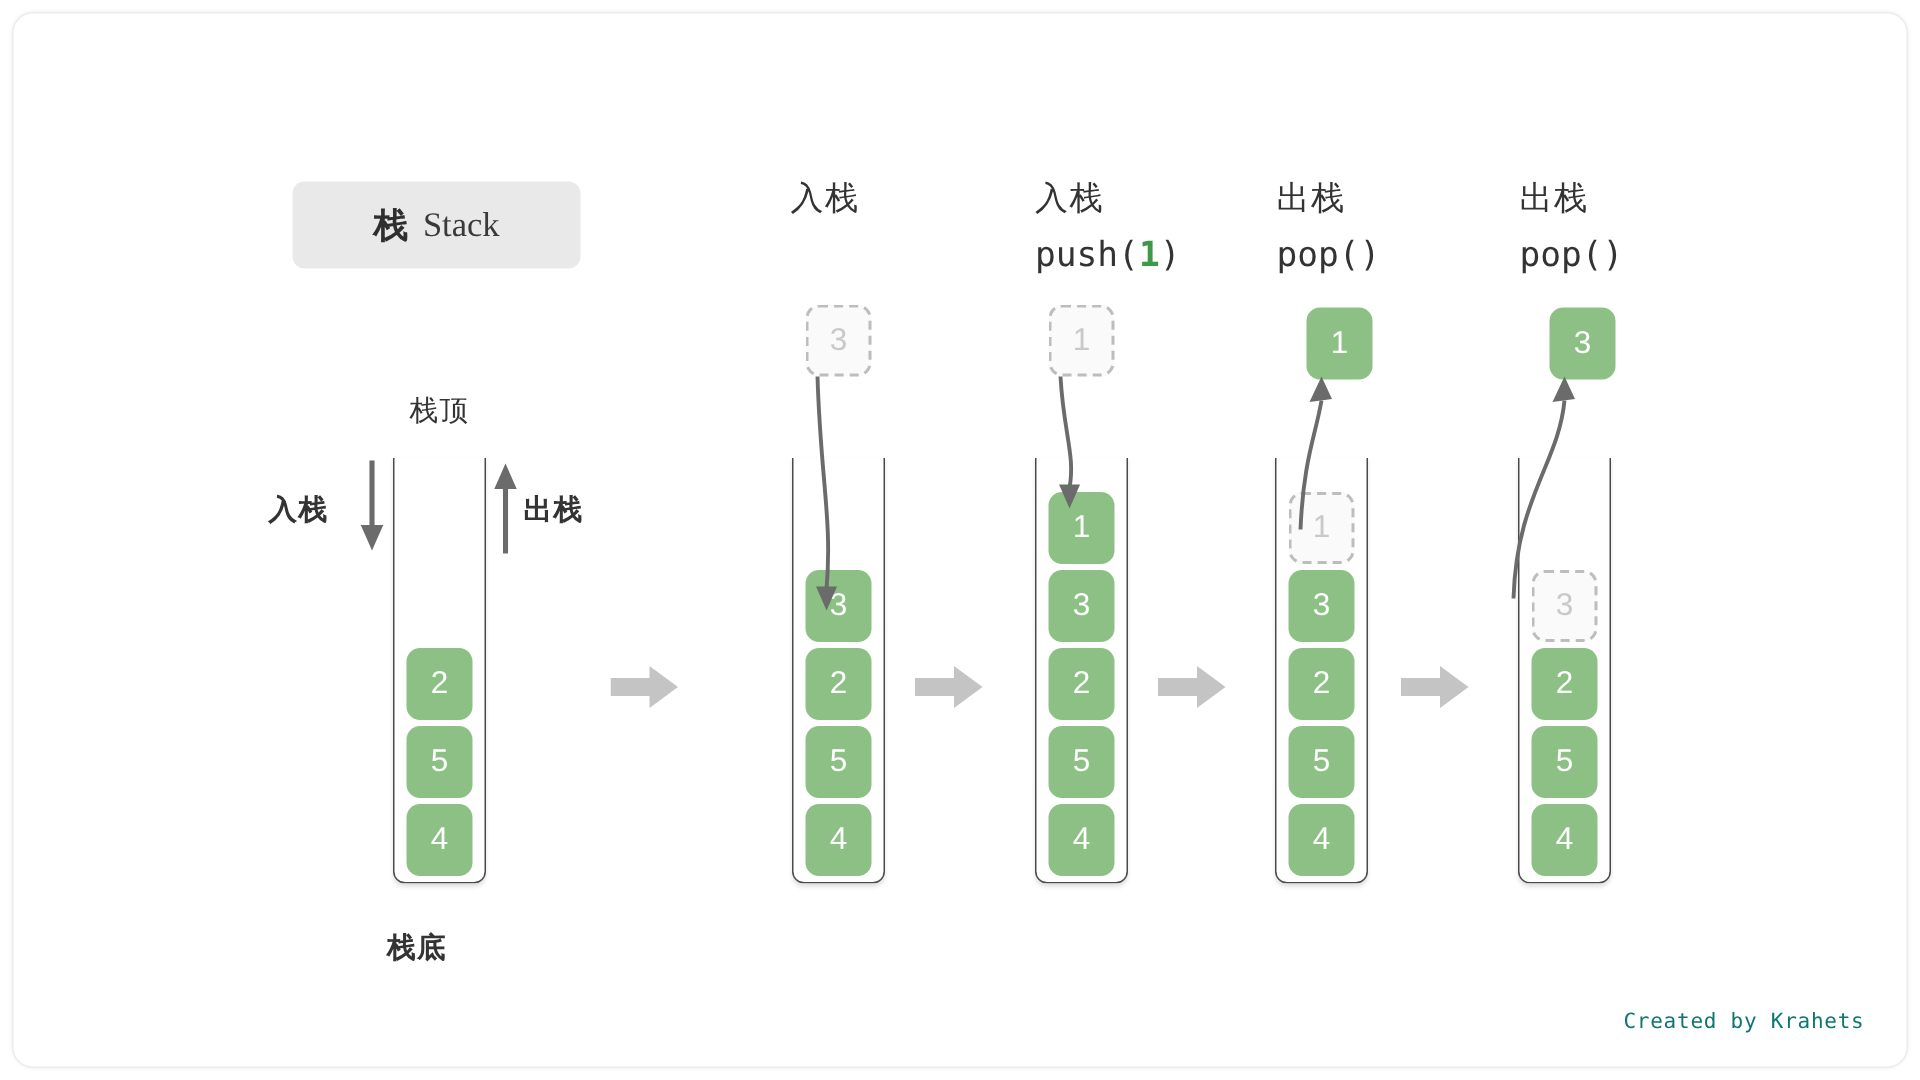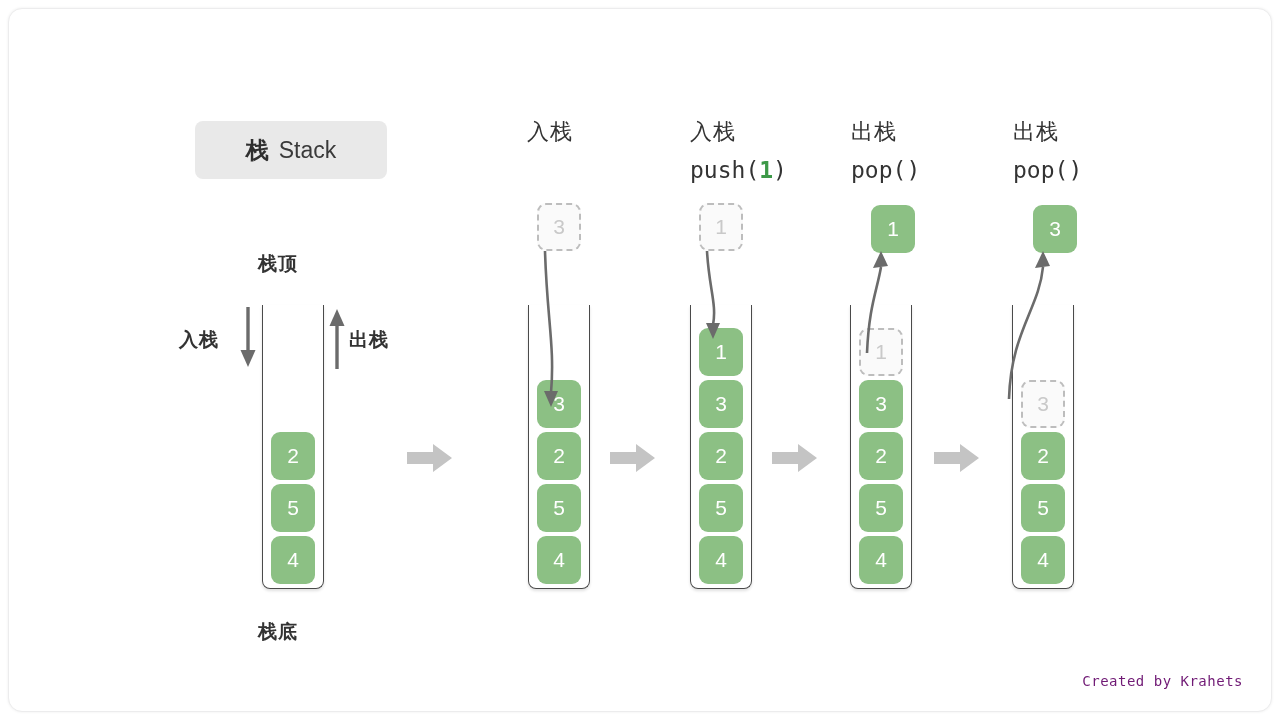--- a/index.html
+++ b/index.html
@@ -42,21 +42,21 @@
     justify-content: center;
     gap: 9px;
     color: #2f2f2f;
   }
   .title-badge .zh {
     font-size: 23px;
     font-weight: bold;
     letter-spacing: 1px;
   }
   .title-badge .en {
-    font-family: Liberation Sans, sans-serif;
+    font-family: Liberation Serif, serif;
     font-size: 23px;
     font-weight: normal;
     color: #3a3a3a;
   }
 
   
   .column {
     position: absolute;
     top: 0;
     width: 140px;
@@ -154,24 +154,25 @@
   .curve-svg {
     position: absolute;
     pointer-events: none;
     overflow: visible;
   }
 
   
   .label-top {
     position: absolute;
     left: 249px;
-    top: 242px;
+    top: 252px;
     width: 70px;
+    text-align: center;
     font-size: 19px;
-    font-weight: bold;
+    font-weight: normal;
     color: #333333;
     letter-spacing: 1px;
   }
   .label-bottom {
     position: absolute;
     left: 249px;
     top: 610px;
     width: 70px;
     text-align: left;
     font-size: 19px;
@@ -206,21 +207,21 @@
     height: 32px;
   }
 
   
   .watermark {
     position: absolute;
     right: 28px;
     bottom: 22px;
     font-family: "DejaVu Sans Mono", "Liberation Mono", monospace;
     font-size: 14px;
-    color: #701a75;
+    color: #0f766e;
     letter-spacing: 0.5px;
   }
 </style>
 </head>
 <body>
 
 <div class="page-card">
 
   <div class="title-badge">
     <span class="zh">栈</span>

